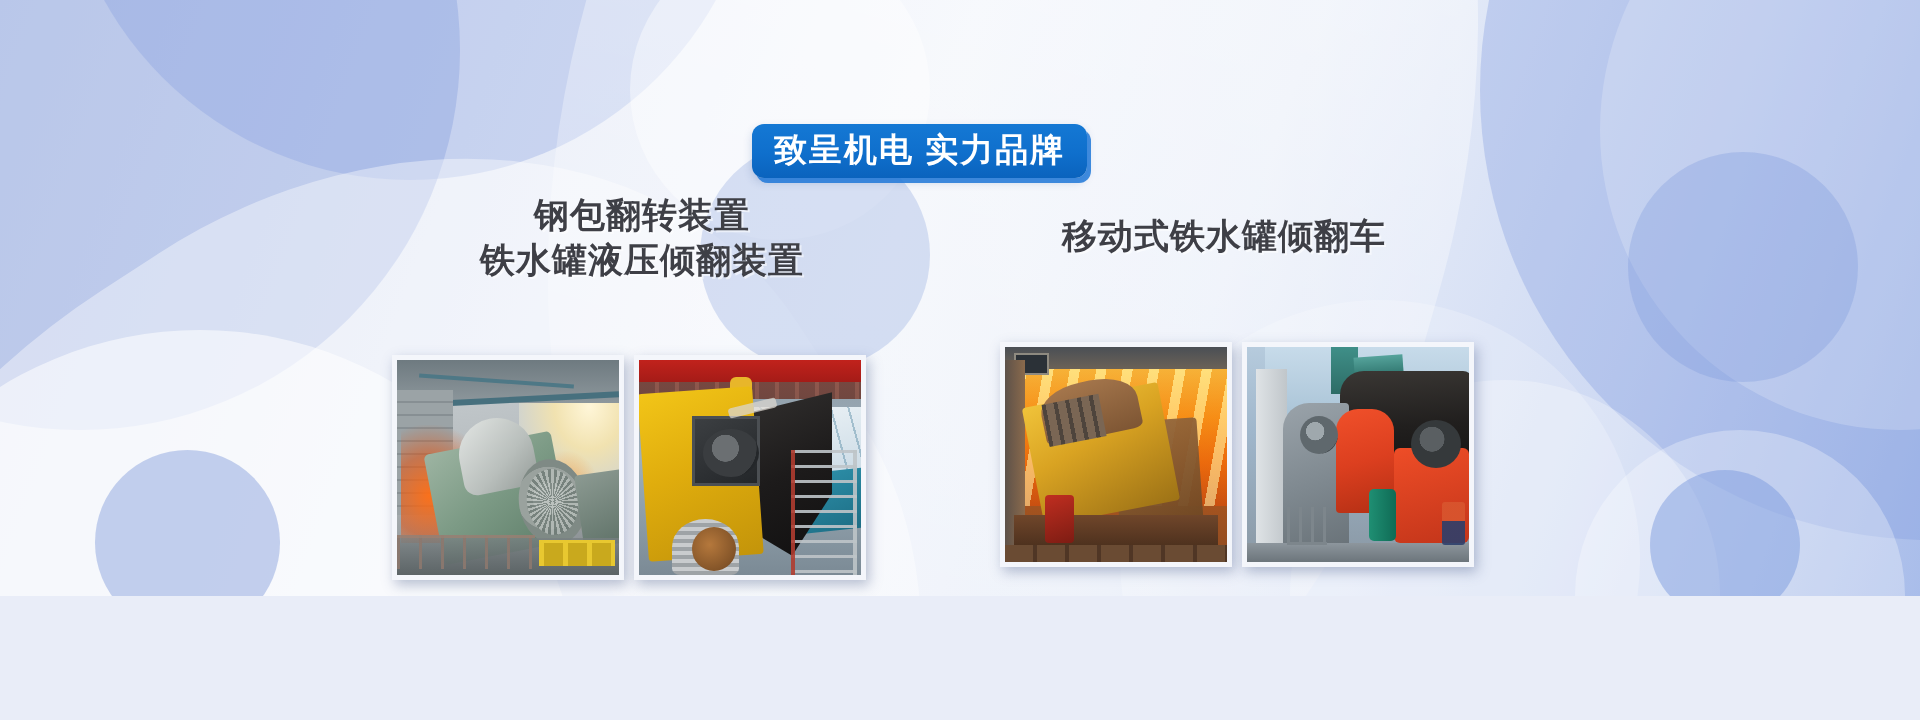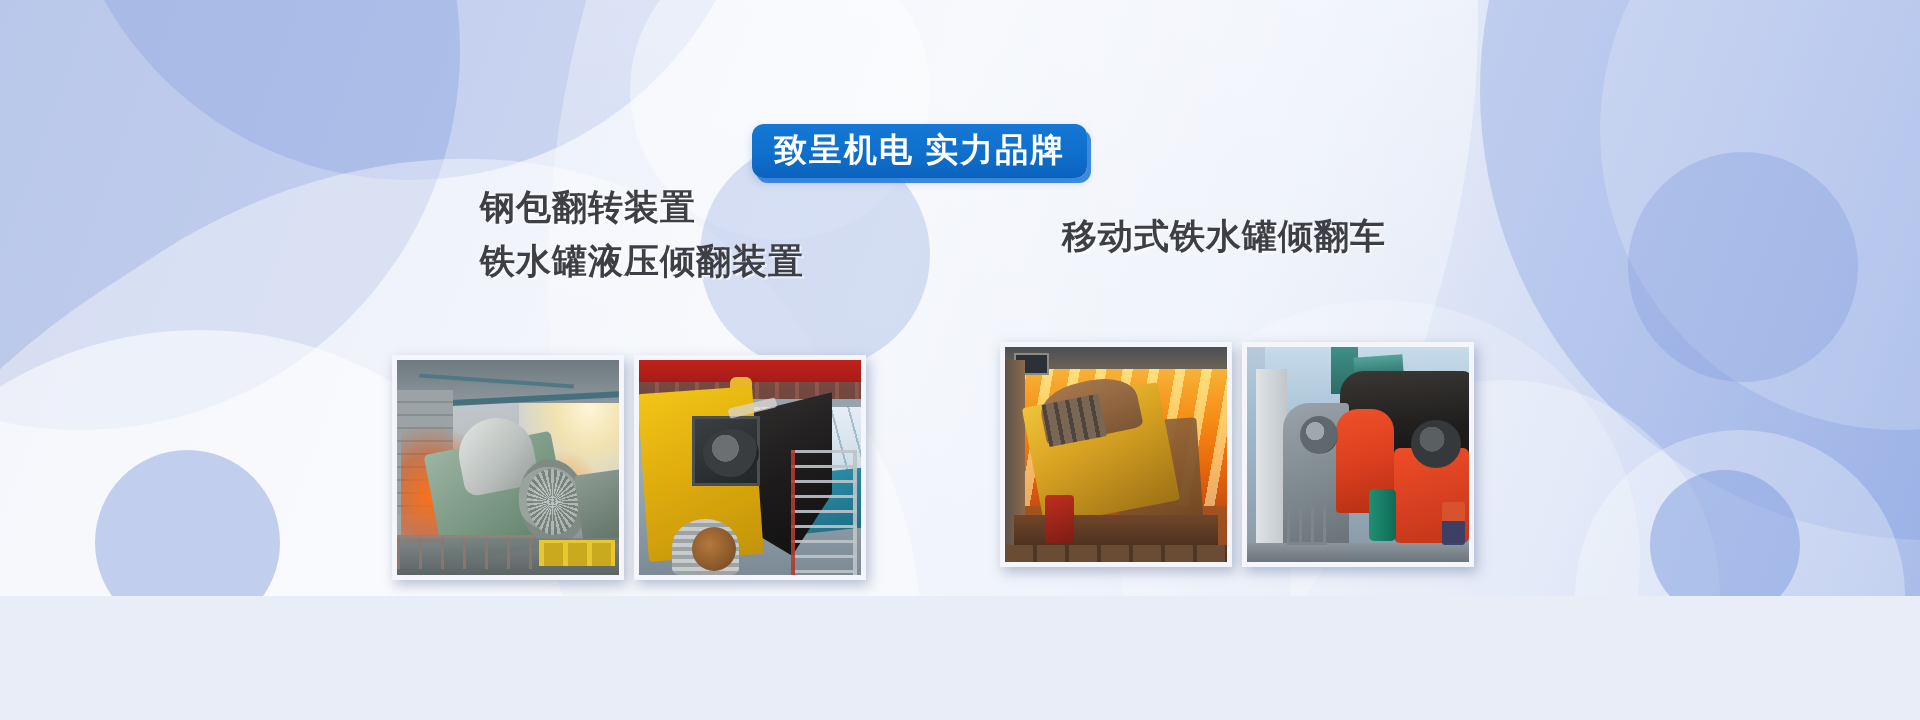--- a/index.html
+++ b/index.html
@@ -49,22 +49,22 @@
     white-space:nowrap;line-height:36px;
   }
 
   
   .ptitle{
     position:absolute;color:#3e3f46;font-weight:bold;
     letter-spacing:1px;white-space:nowrap;
     text-shadow:2px 2px 0 rgba(255,255,255,.55);
     text-align:right;
   }
-  #title-left{left:480px;top:184px;font-size:35px;line-height:45px;text-align:left;}
-  #title-left .l2{letter-spacing:1px;margin-top:9px;}
+  #title-left{left:480px;top:193px;font-size:35px;line-height:45px;text-align:center;font-family:Liberation Serif, serif;}
+  #title-left .l2{letter-spacing:1px;}
   #title-right{left:1062px;top:213px;font-size:35px;line-height:45px;}
 
   
   .photo-group{position:absolute;display:flex;gap:10px;}
   #group-left{left:392px;top:355px;}
   #group-right{left:1000px;top:342px;}
   .photo{
     position:relative;overflow:hidden;
     background:#7a8190;
     border:5px solid #f4f6fb;

